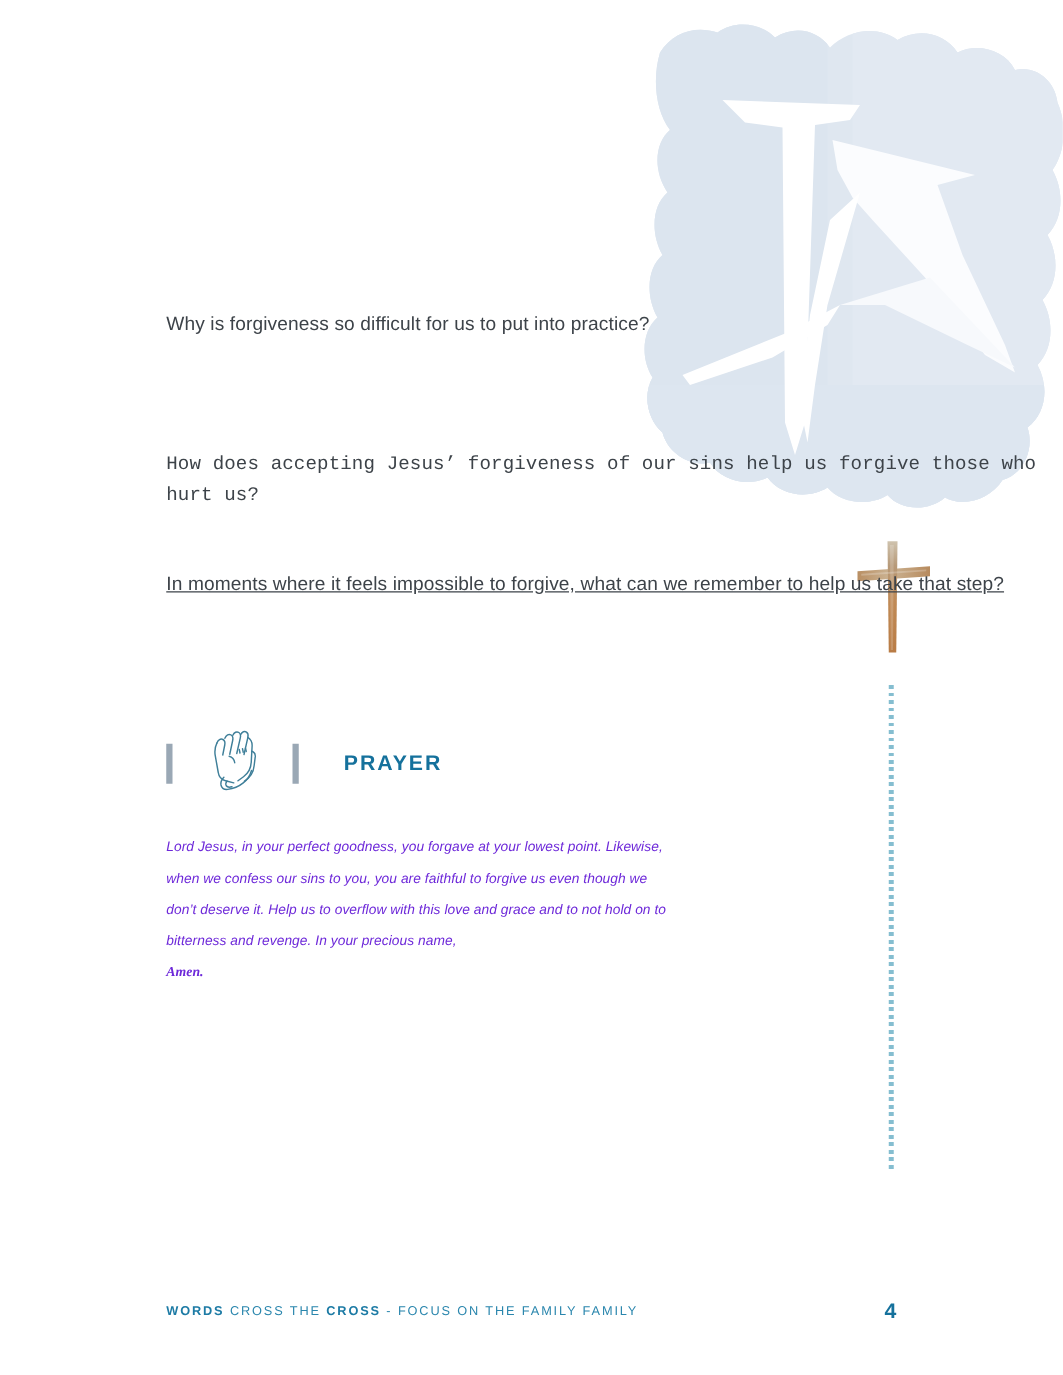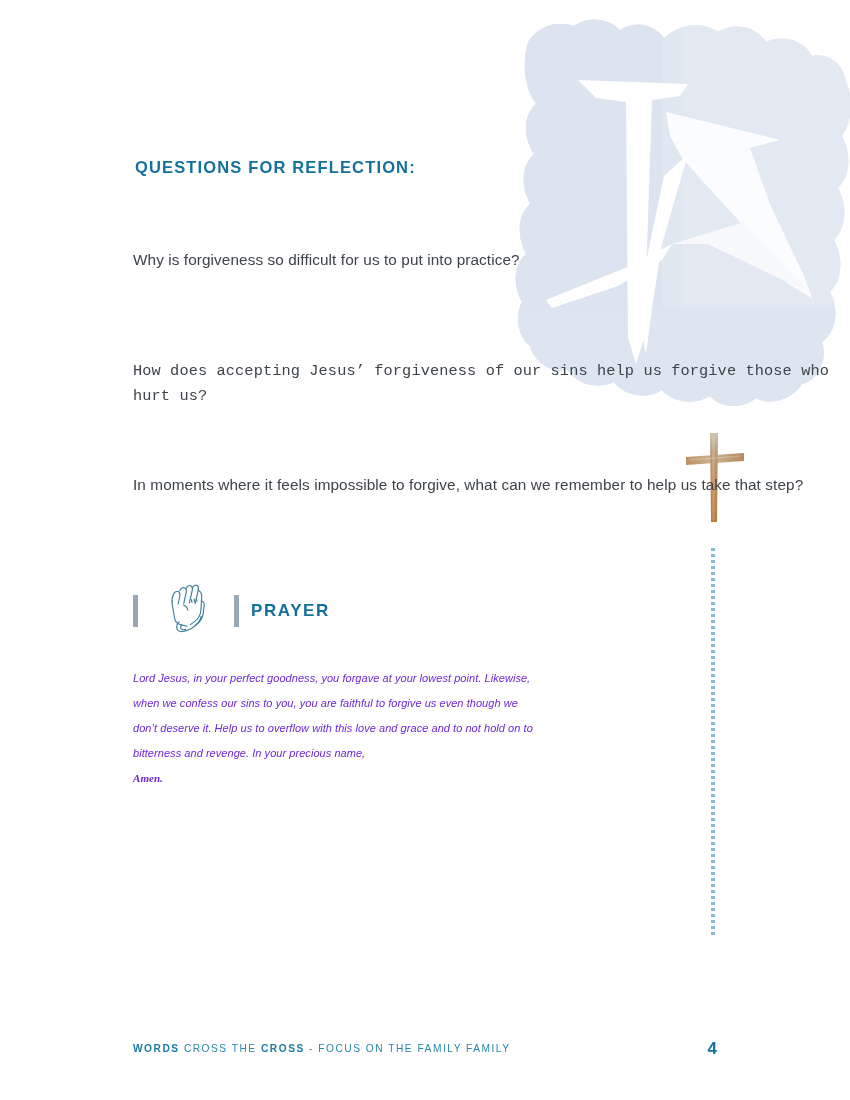--- a/index.html
+++ b/index.html
@@ -75,21 +75,21 @@
     position: absolute;
     left: 133px;
     font-size: 15.3px;
     line-height: 25px;
     color: #3d4349;
     letter-spacing: .1px;
     margin-top: 32px;
   }
   .q1 { top: 215px; }
   .q2 { top: 327px; font-family: Liberation Mono, monospace; }
-  .q3 { top: 440px; }
+  .q3 { top: 423px; text-decoration: underline; }
 
   
   .prayer-head {
     position: absolute;
     left: 133px;
     top: 588px;
     height: 46px;
     display: flex;
     align-items: center;
   }
@@ -103,21 +103,21 @@
     width: 58px;
     height: 58px;
     margin: 0 16px 0 22px;
     flex: 0 0 auto;
     display: block;
     position: relative;
     top: -4px;
   }
   .hands-icon svg { display: block; width: 100%; height: 100%; }
   .prayer-label {
-    margin-left: 12px;
+    margin-left: 36px;
     font-size: 17px;
     font-weight: bold;
     letter-spacing: 1.6px;
     color: #15719c;
   }
 
   
   .prayer-body {
     position: absolute;
     left: 133px;
@@ -221,21 +221,20 @@
 
       <path d="M29,3 L37,3 L36,92 L30,92 Z" fill="url(#woodV)"></path>
 
       <path d="M31,6 L34,6 L33.4,90 L31.6,90 Z" fill="#ffffff" opacity=".18"></path>
       <path d="M8,29 L60,25.5 L60,27 L8,30.5 Z" fill="#ffffff" opacity=".22"></path>
     </svg>
   </div>
 
   <div class="dashed-rule"></div>
 
-  <div class="section-heading">QUESTIONS FOR REFLECTION:</div>
 
   <div class="question q1">Why is forgiveness so difficult for us to put into practice?</div>
   <div class="question q2">How does accepting Jesus’ forgiveness of our sins help us forgive those who hurt us?</div>
   <div class="question q3">In moments where it feels impossible to forgive, what can we remember to help us take that step?</div>
 
   <div class="prayer-head">
     <span class="rule-bar"></span>
     <span class="hands-icon">
       <svg viewBox="0 0 58 58" xmlns="http://www.w3.org/2000/svg" aria-hidden="true">
         <g fill="none" stroke="#3f7f99" stroke-width="1.15" stroke-linecap="round" stroke-linejoin="round">

